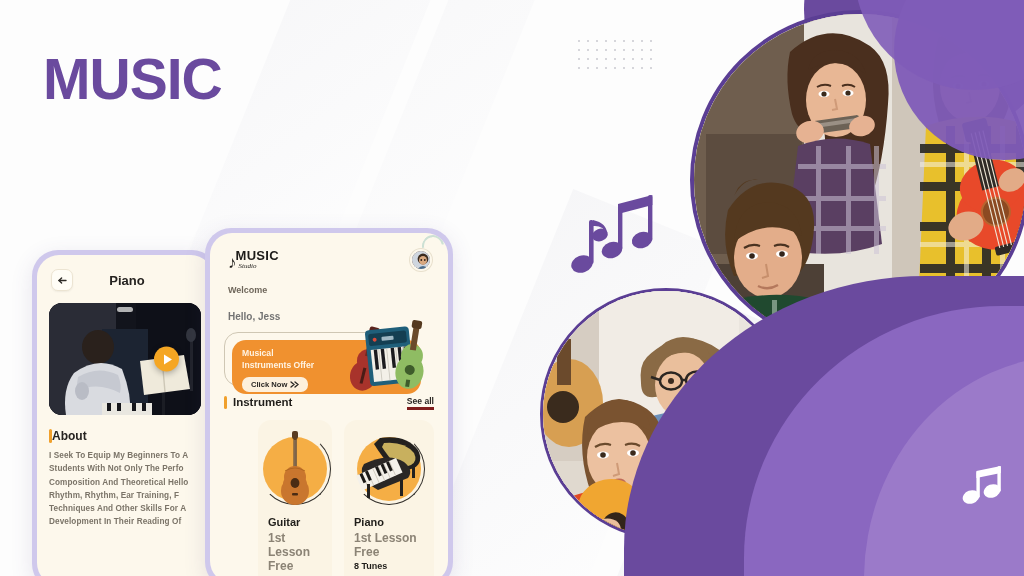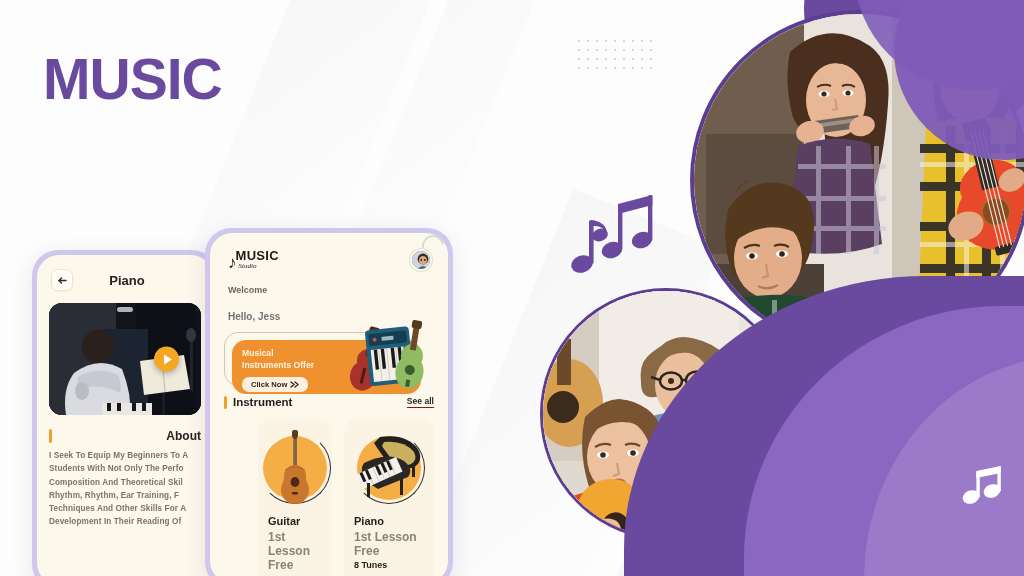--- a/index.html
+++ b/index.html
@@ -114,21 +114,21 @@
     position:absolute; right:22px; top:50%; transform:translateY(-50%);
     width:25px; height:25px; border-radius:50%; background:#f5a623;
     display:flex; align-items:center; justify-content:center;
     box-shadow:0 2px 6px rgba(0,0,0,.3);
   }
   .play-btn .tri {
     width:0;height:0;border-left:8px solid #fff;border-top:5px solid transparent;
     border-bottom:5px solid transparent; margin-left:2px;
   }
 
-  .sec-head { display:flex; align-items:center; padding:14px 12px 6px 12px;justify-content:space-between; }
+  .sec-head { display:flex; align-items:center; padding:14px 12px 6px 12px; }
   .sec-bar { width:3px; height:14px; border-radius:2px; background:#f0a02c; }
   .sec-title { font-size:12px; font-weight:bold; color:#262320; }
 
   .about-body { padding:0 12px; font-size:8.2px; line-height:1.62; color:#7b7468;
                 font-weight:600; letter-spacing:.1px; }
   .about-body div { white-space:nowrap; }
 
   
   .phone-front { left:205px; top:228px; width:248px; height:360px; }
   .phone-front .screen { background:#fdf8ec; }
@@ -165,21 +165,21 @@
   .click-now {
     display:inline-flex; align-items:center; gap:3px; margin-top:6px;
     background:#fdf0dc; color:#2a2724; font-size:7.6px; font-weight:bold;
     padding:3px 9px; border-radius:7px;
   }
   .offer-art { position:absolute; right:-6px; top:-22px; width:84px; height:78px; }
 
   .inst-head { display:flex; align-items:flex-start; padding:14px 14px 0 14px; }
   .inst-head .sec-bar { width:3px; height:13px; background:#f0a02c; border-radius:2px; }
   .inst-head .ititle { font-size:11.5px; font-weight:bold; color:#201e1a; margin-left:6px; flex:1; }
-  .see-all { font-size:8.6px; font-weight:bold; color:#2a2724; border-bottom:1px solid #7f1d1d;
+  .see-all { font-size:8.6px; font-weight:bold; color:#2a2724; border-bottom:3px solid #7f1d1d;
              padding-bottom:1px; }
 
   .cards { display:flex; gap:12px; padding:10px 14px 0 14px;margin-left:34px; }
   .icard { flex:1; background:#fbf4e4; border-radius:13px; padding:10px 10px 8px 10px; }
   .icard .thumb {
     width:100%; height:78px; position:relative; display:flex; align-items:center; justify-content:center;
   }
   .icard .ring {
     position:absolute; left:50%; top:50%; transform:translate(-50%,-50%);
     width:72px; height:72px; border-radius:50%; border:1px solid #2f2c28;
@@ -633,21 +633,21 @@
       </div>
 
       <div class="sec-head">
         <div class="sec-bar"></div>
         <div class="sec-title">About</div>
       </div>
 
       <div class="about-body" id="aboutBody">
           <div>I Seek To Equip My Beginners To A</div>
           <div>Students With Not Only The Perfo</div>
-          <div>Composition And Theoretical Skil</div>
+          <div>Composition And Theoretical Hello</div>
           <div>Rhythm, Rhythm, Ear Training, F</div>
           <div>Techniques And Other Skills For A</div>
           <div>Development In Their Reading Of</div>
         </div>
     </div>
   </div>
 
   <div class="phone phone-front">
     <div class="screen">
 

